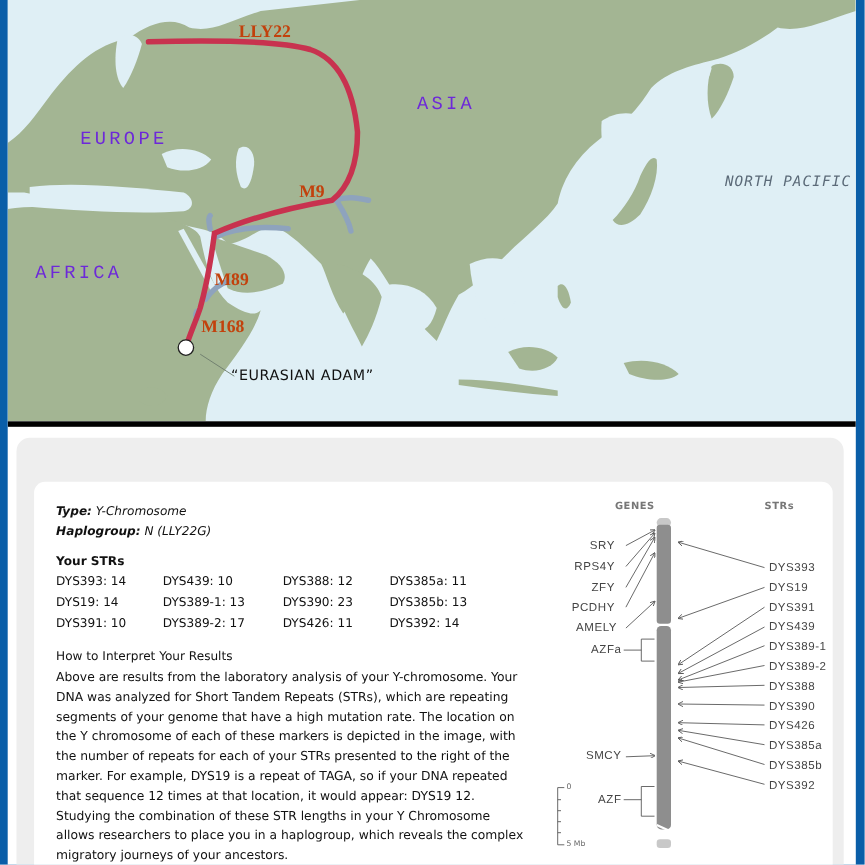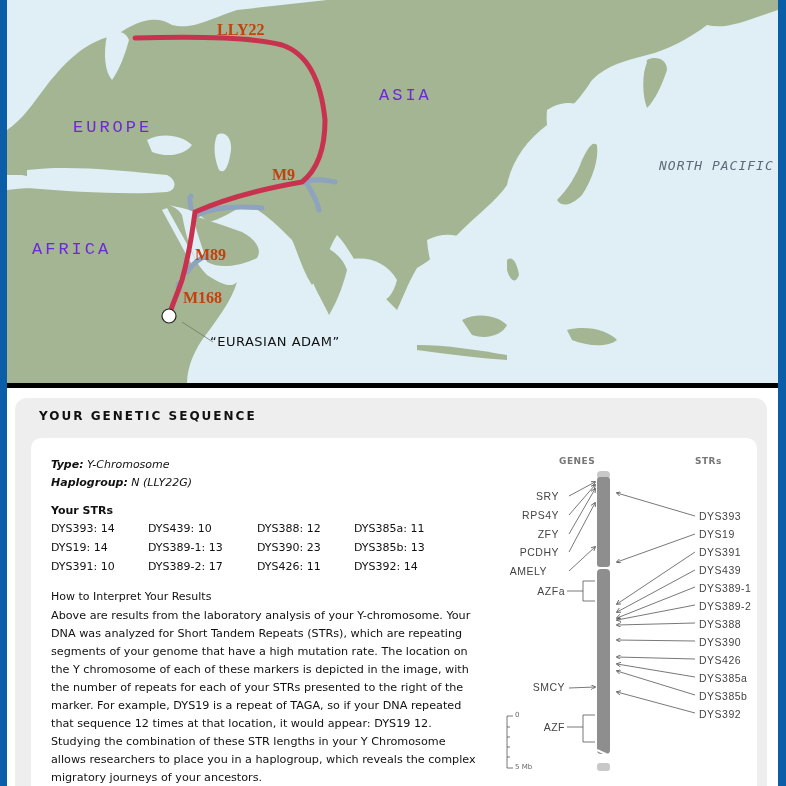--- a/index.html
+++ b/index.html
@@ -146,21 +146,20 @@
     <div class="marker-label" style="left:210px; top:21px;">LLY22</div>
     <div class="marker-label" style="left:265px; top:166px;">M9</div>
     <div class="marker-label" style="left:188px; top:222px;margin-top:24px;">M89</div>
     <div class="marker-label" style="left:176px; top:289px;">M168</div>
     <div class="adam-label" style="left:203px; top:334px;">“EURASIAN ADAM”</div>
   </div>
 
   <div id="map-divider"></div>
 
   <div id="panel">
-    <div id="panel-title">YOUR GENETIC SEQUENCE</div>
 
     <div id="card">
       <div class="info-line" style="top:20px;">
         <b>Type:</b>
         <span>Y-Chromosome</span>
       </div>
       <div class="info-line" style="top:38px;">
         <b>Haplogroup:</b>
         <span>N (LLY22G)</span>
       </div>
@@ -237,21 +236,21 @@
             <line x1="6" y1="299" x2="9" y2="299"></line>
             <line x1="6" y1="309" x2="9" y2="309"></line>
             <line x1="6" y1="319" x2="9" y2="319"></line>
           </g>
         </svg>
 
         <div class="gene-label" style="right:198px; top:52px;">SRY</div>
         <div class="gene-label" style="right:198px; top:71px;">RPS4Y</div>
         <div class="gene-label" style="right:198px; top:90px;">ZFY</div>
         <div class="gene-label" style="right:198px; top:108px;">PCDHY</div>
-        <div class="gene-label" style="right:210px; top:127px;">AMELY</div>
+        <div class="gene-label" style="right:196px; top:127px;">AMELY</div>
         <div class="gene-label" style="right:192px; top:147px;">AZFa</div>
         <div class="gene-label" style="right:192px; top:243px;">SMCY</div>
         <div class="gene-label" style="right:192px; top:283px;">AZF</div>
 
         <div class="str-label" style="left:198px; top:72px;">DYS393</div>
         <div class="str-label" style="left:198px; top:90px;">DYS19</div>
         <div class="str-label" style="left:198px; top:108px;">DYS391</div>
         <div class="str-label" style="left:198px; top:126px;">DYS439</div>
         <div class="str-label" style="left:198px; top:144px;">DYS389-1</div>
         <div class="str-label" style="left:198px; top:162px;">DYS389-2</div>

